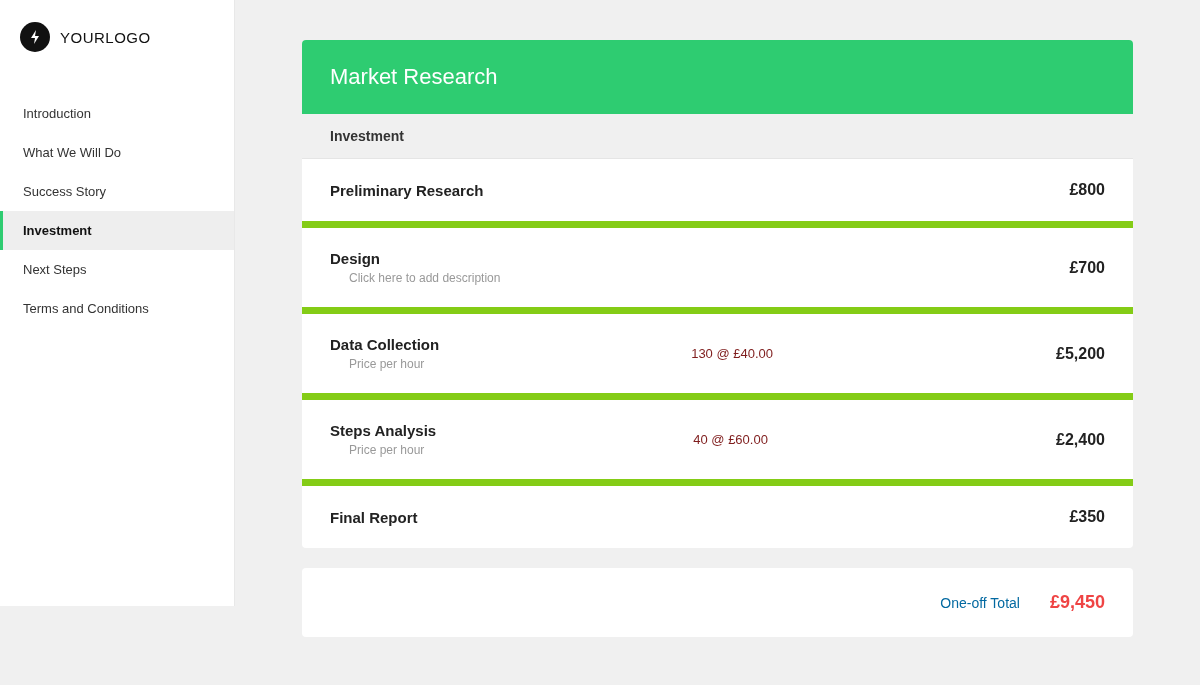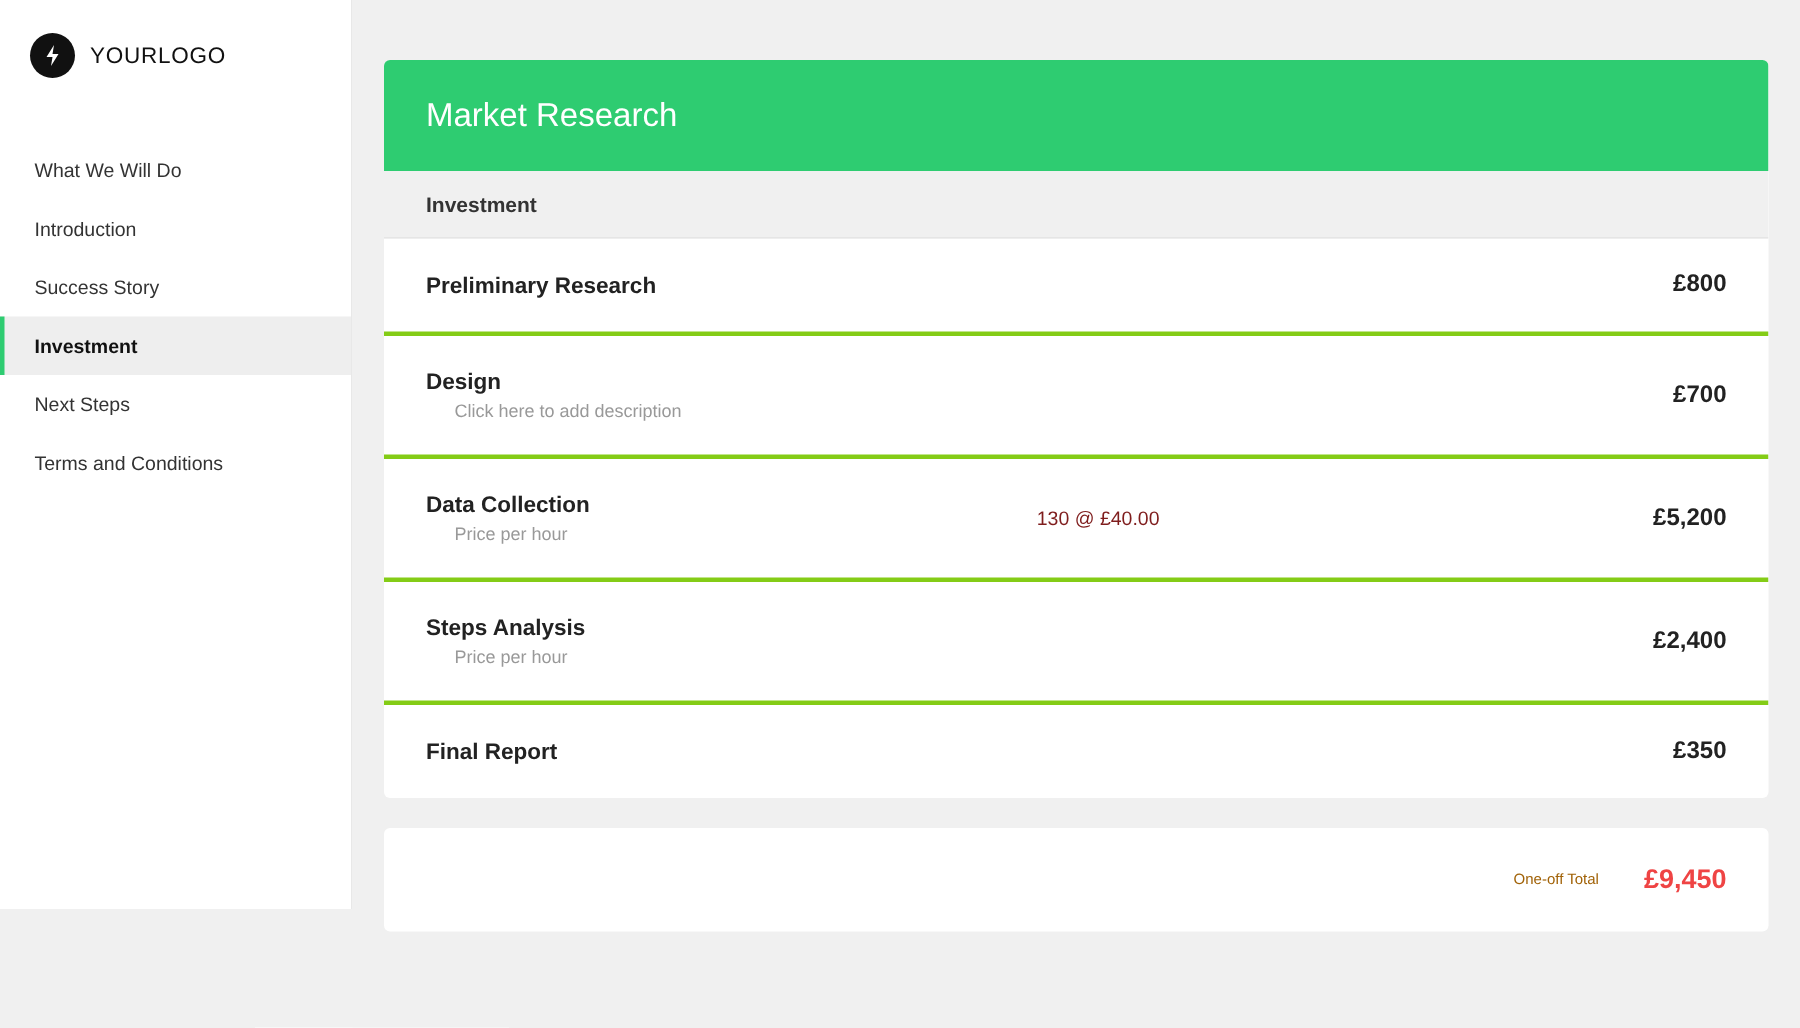--- a/index.html
+++ b/index.html
@@ -67,21 +67,21 @@
     .nav-item.active {
       background: #eeeeee;
       border-left: 3px solid #2ecc71;
       font-weight: 600;
       color: #111;
     }
 
     
     .main-content {
       flex: 1;
-      padding: 40px 21px;
+      padding: 40px 67px;
       overflow-y: auto;
       background: #f0f0f0;
     }
 
     
     .card {
       background: #ffffff;
       border-radius: 4px;
       overflow: hidden;
       margin-bottom: 20px;
@@ -107,21 +107,21 @@
       color: #333;
       border-bottom: 1px solid #e5e5e5;
     }
 
     
     .line-item {
       display: flex;
       align-items: center;
       justify-content: space-between;
       padding: 22px 28px;
-      border-bottom: 3px solid #84cc16;
+      border-bottom: 7px solid #84cc16;
     }
     .line-item:last-child {
       border-bottom: none;
     }
     .line-item-left {
       display: flex;
       flex-direction: column;
       gap: 4px;
     }
     .line-item-name {
@@ -152,22 +152,22 @@
     .total-card {
       background: #ffffff;
       border-radius: 4px;
       padding: 24px 28px;
       display: flex;
       justify-content: flex-end;
       align-items: center;
       gap: 30px;
     }
     .total-label {
-      font-size: 10px;
-      color: #a16207;
+      font-size: 14px;
+      color: #0369a1;
     }
     .total-value {
       font-size: 18px;
       font-weight: 700;
       color: #ef4444;
     }
   </style>
 </head>
 <body>
 
@@ -178,22 +178,22 @@
         <polygon points="9,1 4,9 8,9 7,15 12,7 8,7" fill="white"></polygon>
       </svg>
     </div>
     <div class="logo-text">
       <span>YOUR</span><span>LOGO</span>
     </div>
   </div>
 
   <nav class="nav-menu">
 
-  <div class="nav-item">What We Will Do</div>
-      <div class="nav-item">Introduction</div>
+  <div class="nav-item">Introduction</div>
+      <div class="nav-item">What We Will Do</div>
       <div class="nav-item">Success Story</div>
       <div class="nav-item active">Investment</div>
       <div class="nav-item">Next Steps</div>
       <div class="nav-item">Terms and Conditions</div>
     </nav>
 </aside>
 
 <main class="main-content">
 
   <div class="card">
@@ -225,20 +225,21 @@
             <span class="line-item-sub">Price per hour</span>
           </div>
           <div class="line-item-middle">130 @ £40.00</div>
           <div class="line-item-price">£5,200</div>
         </div>
         <div class="line-item">
           <div class="line-item-left">
             <span class="line-item-name">Steps Analysis</span>
             <span class="line-item-sub">Price per hour</span>
           </div>
+          <div class="line-item-middle">40 @ £60.00</div>
           <div class="line-item-price">£2,400</div>
         </div>
         <div class="line-item">
           <div class="line-item-left">
             <span class="line-item-name">Final Report</span>
           </div>
           <div class="line-item-middle"></div>
           <div class="line-item-price">£350</div>
         </div>
       </div>

